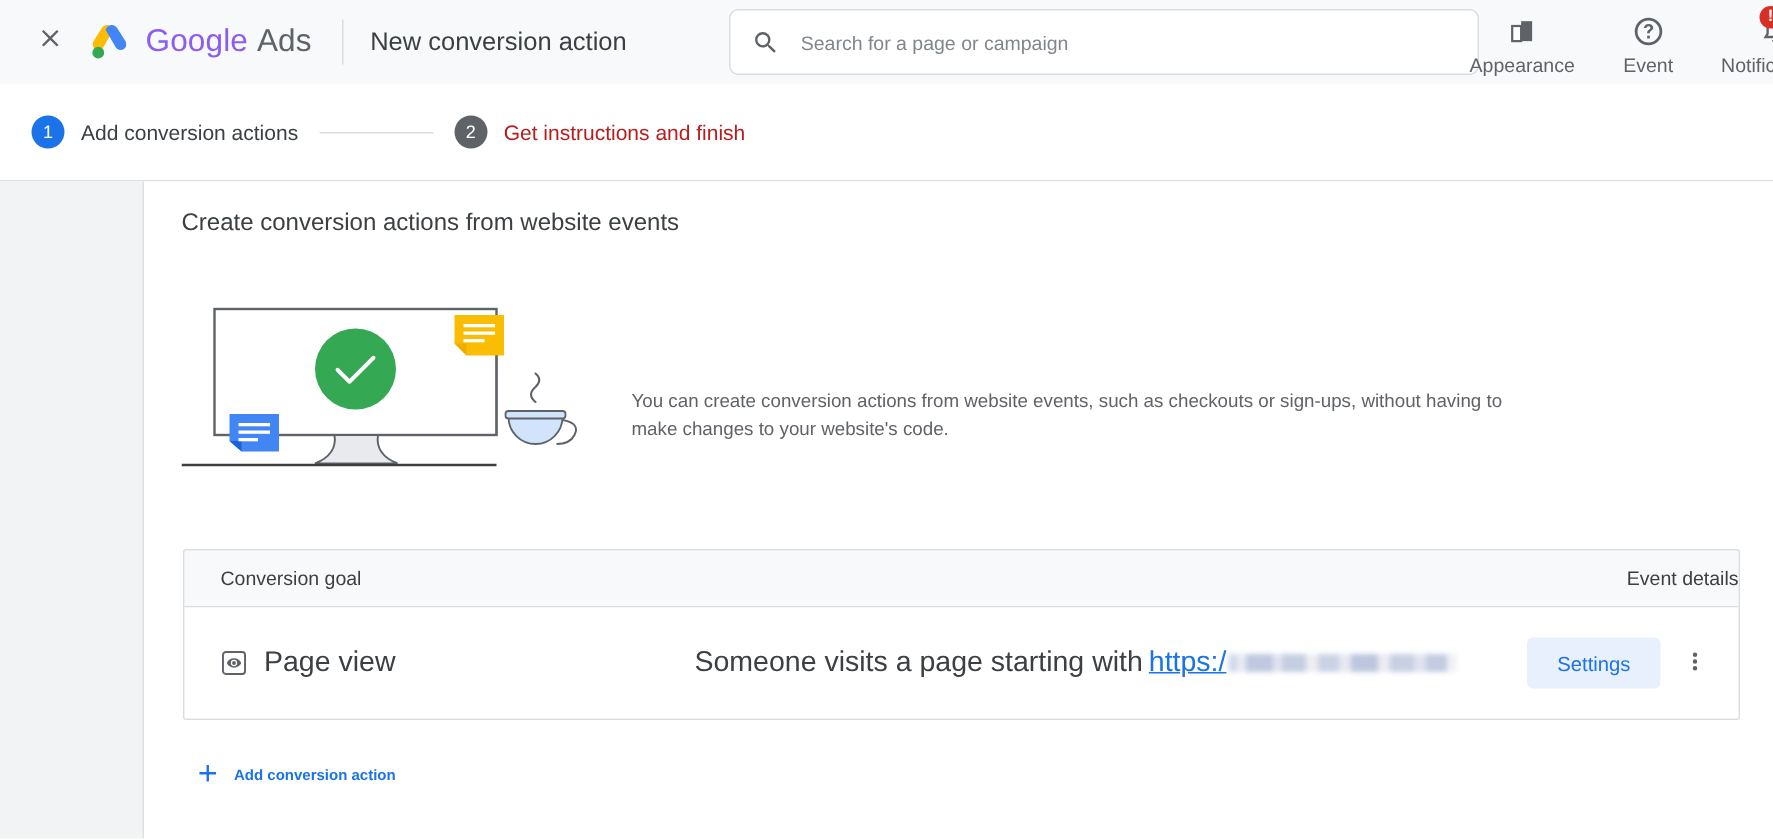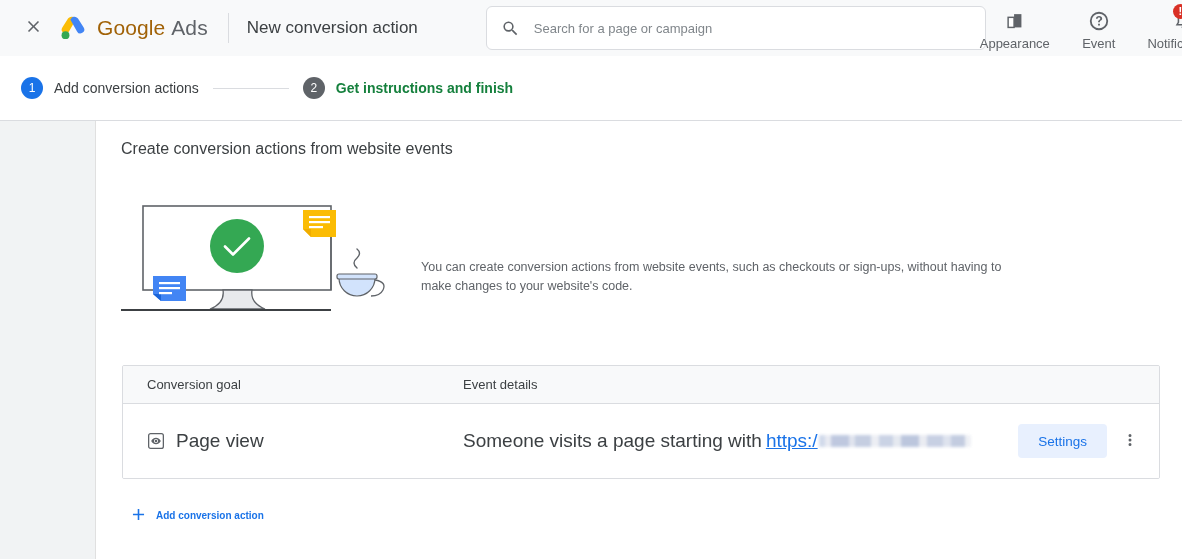--- a/index.html
+++ b/index.html
@@ -46,21 +46,21 @@
     gap: 9px;
     flex: none;
     cursor: pointer;
   }
   .logo-mark { width: 30px; height: 30px; flex: none; }
   .logo-text {
     font-size: 21px;
     letter-spacing: .1px;
     white-space: nowrap;
   }
-  .logo-text .g-google { color: #a16207; font-weight: 400; }
+  .logo-text .g-google { color: #8b5cf6; font-weight: 400; }
   .logo-text .g-ads { color: #5f6368; font-weight: 300; }
 
   .vdivider {
     width: 1px;
     height: 30px;
     background: #dadce0;
     margin: 0 18px 0 20px;
     flex: none;
   }
 
@@ -165,21 +165,21 @@
     color: #fff;
     font-size: 12px;
     display: flex;
     align-items: center;
     justify-content: center;
     flex: none;
   }
   .step-num.active { background: #1a73e8; }
   .step-num.inactive { background: #5f6368; }
   .step-label { font-size: 14px; color: #3c4043; white-space: nowrap; }
-  .step-label.muted { color: #15803d; font-weight: bold; }
+  .step-label.muted { color: #b91c1c; }
   .step-connector {
     width: 76px;
     height: 1px;
     background: #dadce0;
     margin: 0 14px;
   }
 
   
   .body-area {
     display: flex;
@@ -238,21 +238,21 @@
     height: 37px;
     display: flex;
     align-items: center;
     border-bottom: 1px solid #dadce0;
   }
   .th {
     font-size: 13px;
     color: #3c4043;
   }
   .th.col-goal { padding-left: 24px; width: 340px; box-sizing: border-box; }
-  .th.col-event { flex: 1; }
+  .th.col-event { flex: 1; text-align: right; }
 
   .table-row {
     display: flex;
     align-items: center;
     height: 74px;
     background: #fff;
   }
   .td { font-size: 19px; color: #3c4043; }
   .td.col-goal {
     padding-left: 24px;

